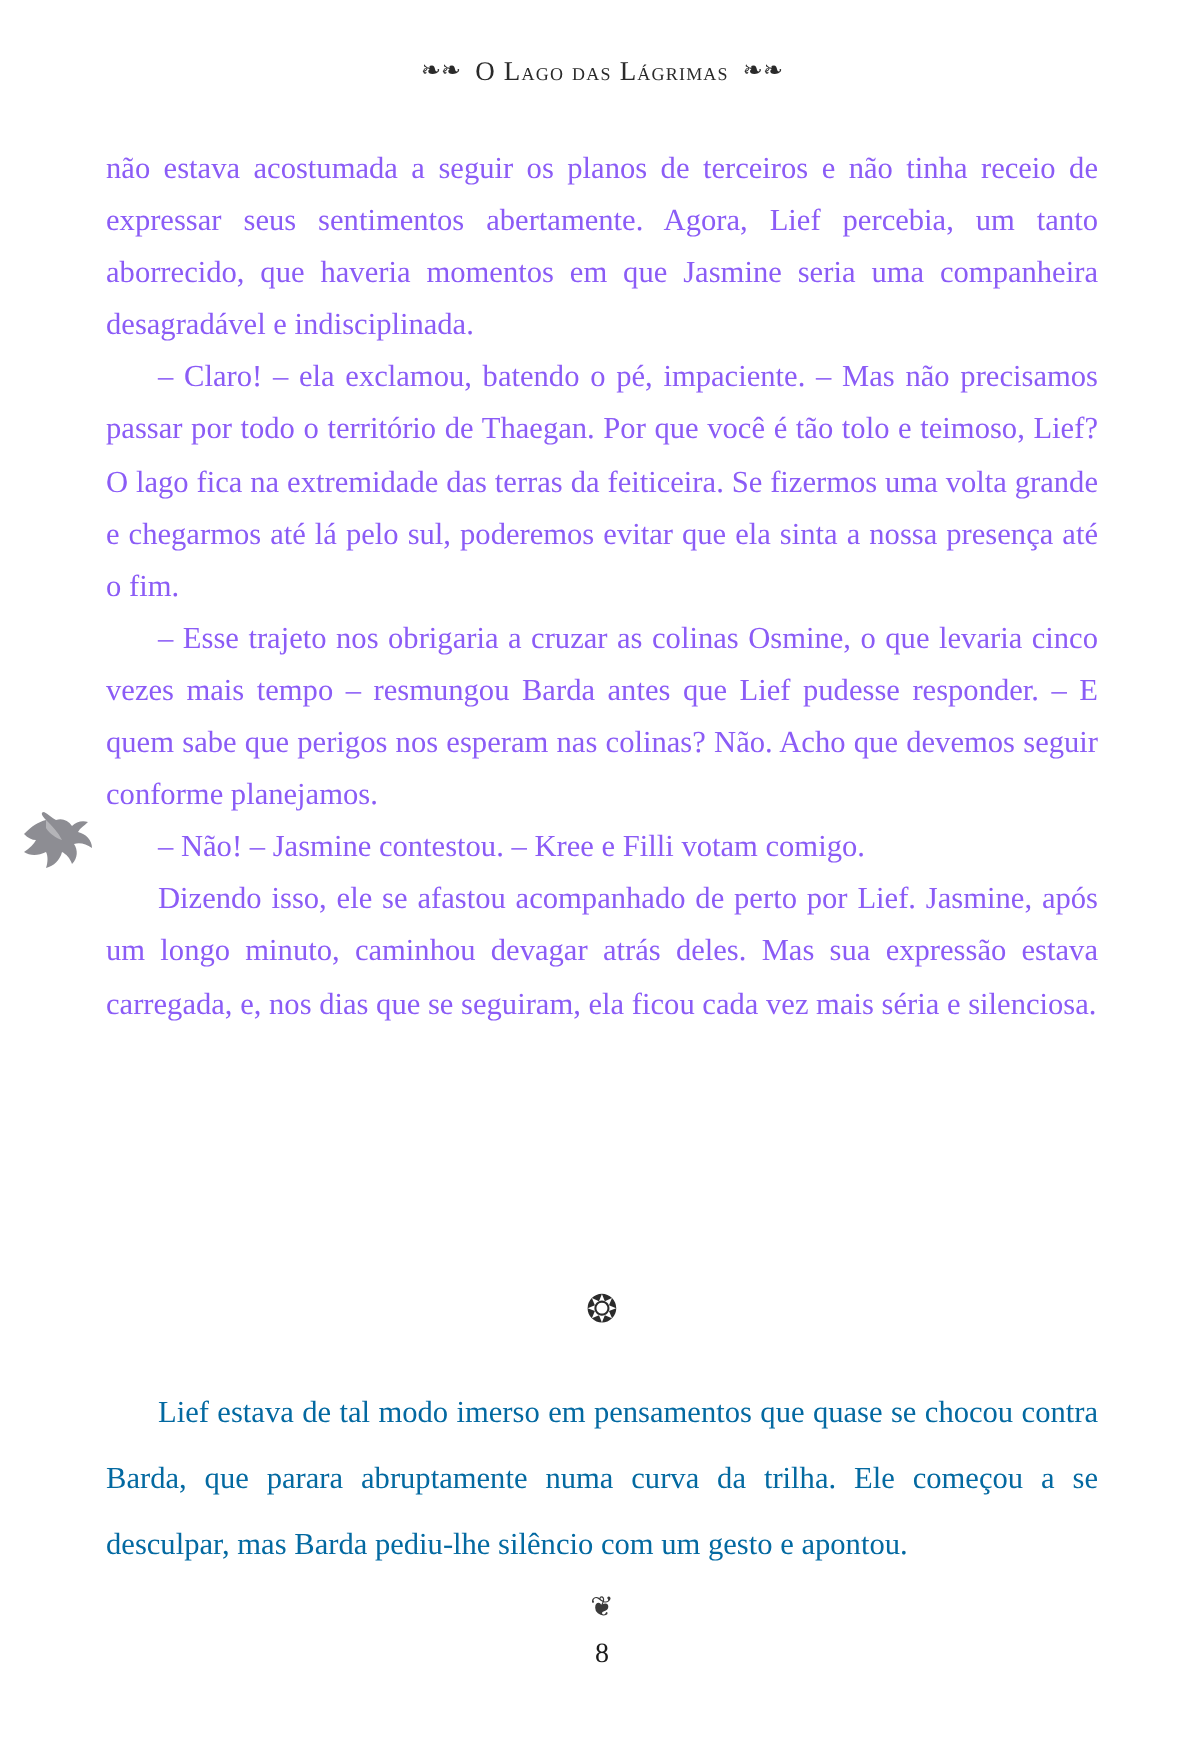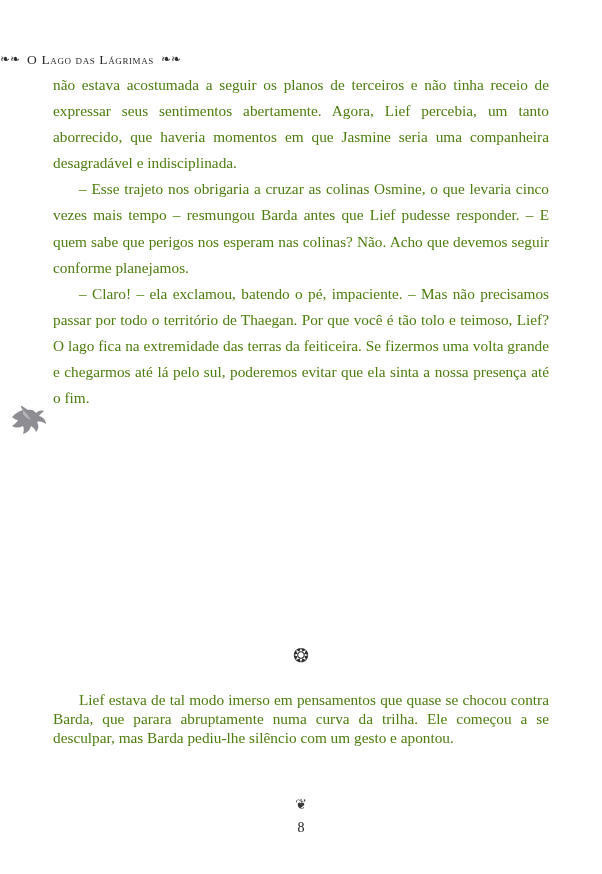--- a/index.html
+++ b/index.html
@@ -19,26 +19,26 @@
     position: relative;
     width: 602px;
     height: 874px;
     box-sizing: border-box;
   }
   .running-head {
     position: absolute;
     top: 28px;
     left: 0;
     width: 602px;
+    text-align: center;
     font-family: "Liberation Serif", serif;
     font-variant: small-caps;
     font-size: 13.5px;
     letter-spacing: 0.6px;
     color: #2a2a2a;
-    margin-top: 24px;
   }
   .running-head .orn {
     font-size: 12px;
     color: #2a2a2a;
     letter-spacing: 0;
     display: inline-block;
     vertical-align: 1px;
   }
   .running-head .orn.left { margin-right: 7px; }
   .running-head .orn.right { margin-left: 7px; }
@@ -48,21 +48,21 @@
     top: 72px;
     left: 53px;
     width: 496px;
   }
   .text-block p {
     margin: 0;
     font-size: 15.3px;
     line-height: 26.1px;
     text-align: justify;
     text-justify: inter-word;
-    color: #4d7c0f;
+    color: #8b5cf6;
     hyphens: manual;
   }
   .text-block p.indent {
     text-indent: 26px;
   }
   .text-block p.noindent {
     text-indent: 0;
   }
 
   .margin-dragon {
@@ -87,23 +87,23 @@
 
   .text-block-2 {
     position: absolute;
     top: 690px;
     left: 53px;
     width: 496px;
   }
   .text-block-2 p {
     margin: 0;
     font-size: 15.3px;
-    line-height: 19px;
+    line-height: 33px;
     text-align: justify;
-    color: #4d7c0f;
+    color: #0369a1;
     text-indent: 26px;
   }
 
   .folio-orn {
     position: absolute;
     left: 0;
     top: 798px;
     width: 602px;
     text-align: center;
     font-size: 14px;
@@ -124,22 +124,24 @@
 <body>
 
 <div class="page">
 
   <div class="running-head">
     <span class="orn left">❧❧</span><span>O Lago das Lágrimas</span><span class="orn right">❧❧</span>
   </div>
 
   <div class="text-block">
     <p class="noindent">não estava acostumada a seguir os planos de terceiros e não tinha receio de expressar seus sentimentos abertamente. Agora, Lief percebia, um tanto aborrecido, que haveria momentos em que Jasmine seria uma companheira desagradável e indisciplinada.</p>
+    <p class="indent">– Claro! – ela exclamou, batendo o pé, impaciente. – Mas não precisamos passar por todo o território de Thaegan. Por que você é tão tolo e teimoso, Lief? O lago fica na extremidade das terras da feiticeira. Se fizermos uma volta grande e chegarmos até lá pelo sul, poderemos evitar que ela sinta a nossa presença até o fim.</p>
     <p class="indent">– Esse trajeto nos obrigaria a cruzar as colinas Osmine, o que levaria cinco vezes mais tempo – resmungou Barda antes que Lief pudesse responder. – E quem sabe que perigos nos esperam nas colinas? Não. Acho que devemos seguir conforme planejamos.</p>
-    <p class="indent">– Claro! – ela exclamou, batendo o pé, impaciente. – Mas não precisamos passar por todo o território de Thaegan. Por que você é tão tolo e teimoso, Lief? O lago fica na extremidade das terras da feiticeira. Se fizermos uma volta grande e chegarmos até lá pelo sul, poderemos evitar que ela sinta a nossa presença até o fim.</p>
+    <p class="indent">– Não! – Jasmine contestou. – Kree e Filli votam comigo.</p>
+    <p class="indent">Dizendo isso, ele se afastou acompanhado de perto por Lief. Jasmine, após um longo minuto, caminhou devagar atrás deles. Mas sua expressão estava carregada, e, nos dias que se seguiram, ela ficou cada vez mais séria e silenciosa.</p>
   </div>
 
   <div class="margin-dragon">
     <svg viewBox="0 0 38 34" width="38" height="34" aria-hidden="true">
       <path d="M2 12 C6 8, 9 6, 13 5 C11 3, 10 1, 12 1 C14 2, 16 4, 18 5 C21 4, 24 5, 26 8 C28 6, 31 5, 34 6 C32 8, 30 9, 29 11 C33 12, 36 15, 36 19 C33 17, 30 16, 27 17 C29 20, 29 24, 26 27 C25 24, 23 22, 21 21 C20 25, 17 28, 13 29 C14 26, 14 23, 13 21 C9 23, 5 23, 2 21 C5 19, 7 17, 8 15 C6 15, 4 14, 2 12 Z" fill="currentColor"></path>
       <path d="M13 5 C16 8, 19 11, 21 15 C18 14, 15 12, 13 9 Z" fill="#ffffff" opacity="0.35"></path>
     </svg>
   </div>
 
   <div class="section-break">❂</div>

